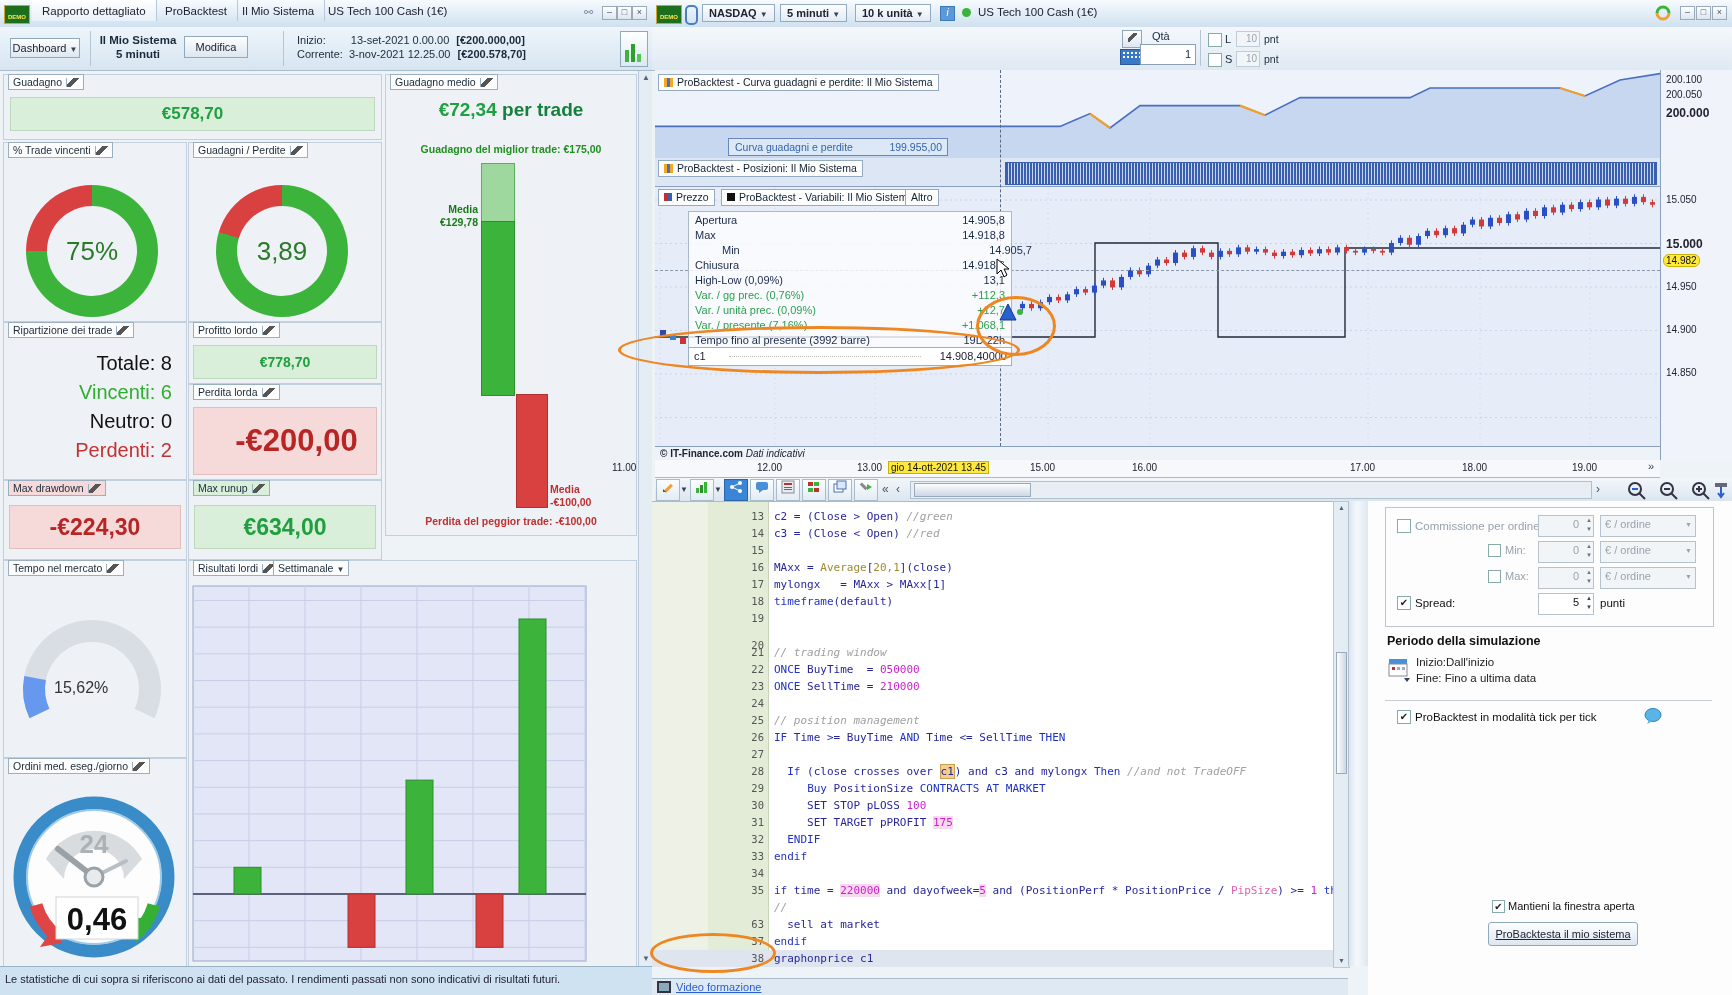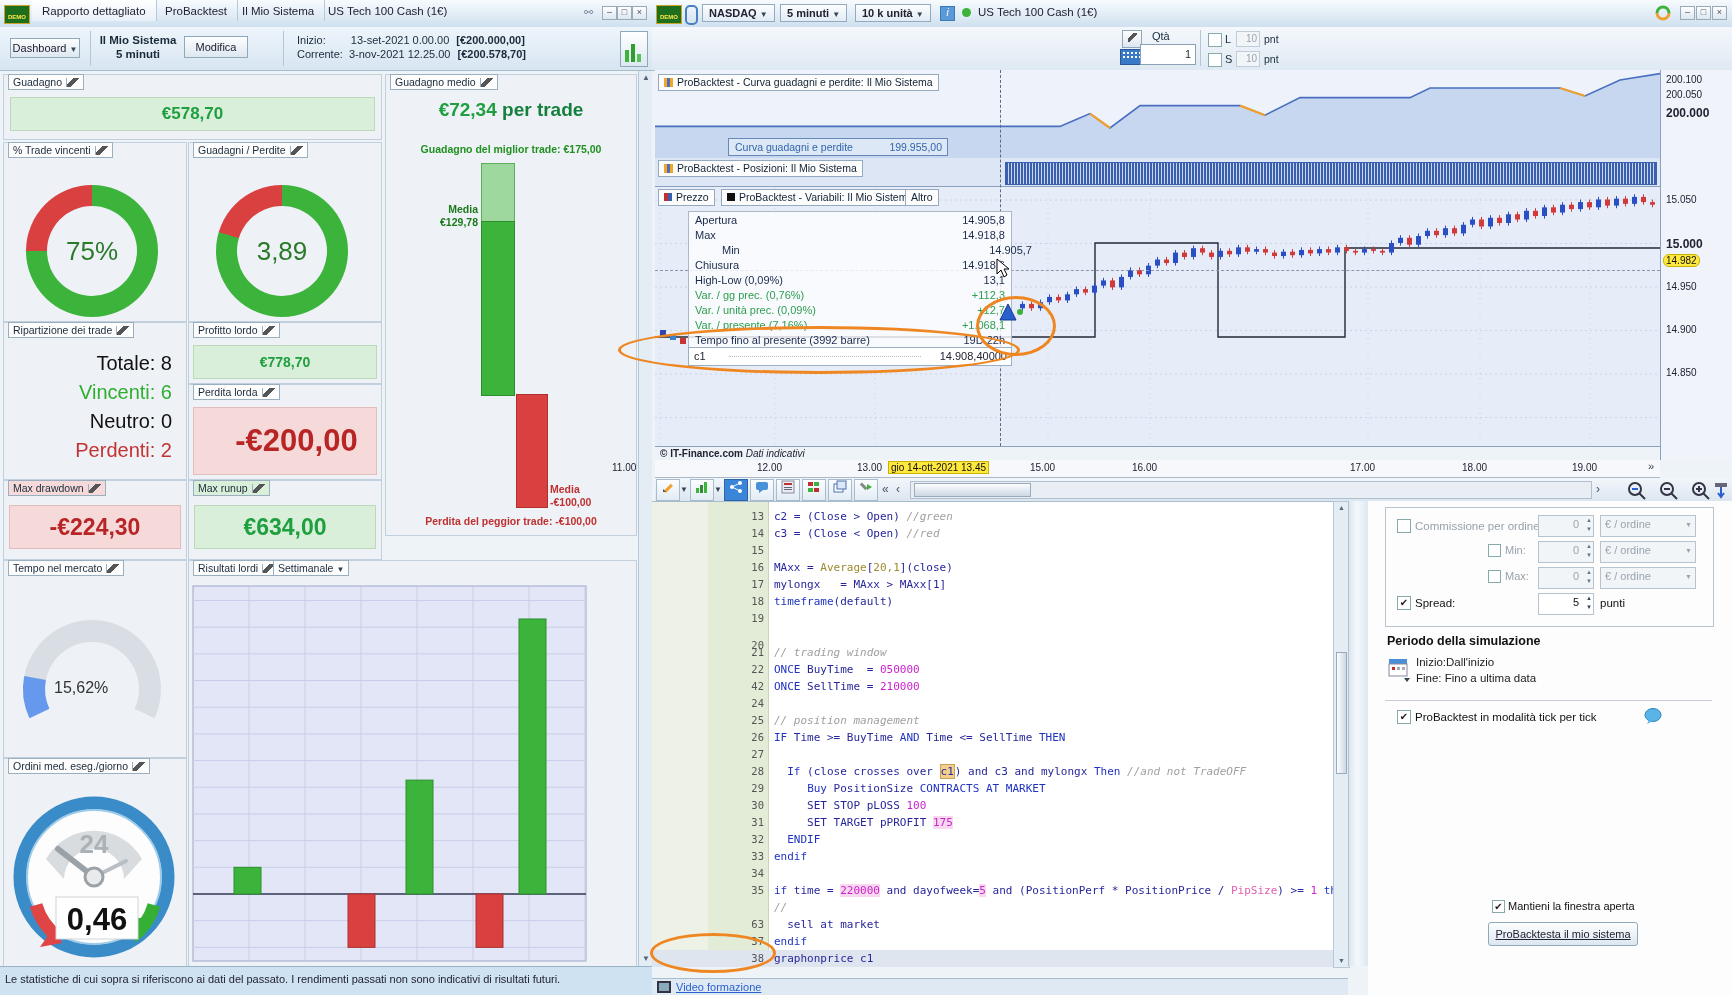--- a/index.html
+++ b/index.html
@@ -629,21 +629,21 @@
         <div class="code-line" style="top: 6px;"><span class="num">13</span><span class="src"><span class="d">c2 = (Close &gt; Open) </span><span class="cm">//green</span></span></div>
         <div class="code-line" style="top: 23px;"><span class="num">14</span><span class="src"><span class="d">c3 = (Close &lt; Open) </span><span class="cm">//red</span></span></div>
         <div class="code-line" style="top: 40px;"><span class="num">15</span><span class="src"></span></div>
         <div class="code-line" style="top: 57px;"><span class="num">16</span><span class="src"><span class="d">MAxx = </span><span class="f">Average</span><span class="d">[</span><span class="f">20,1</span><span class="d">](close)</span></span></div>
         <div class="code-line" style="top: 74px;"><span class="num">17</span><span class="src"><span class="d">mylongx   = MAxx &gt; MAxx[1]</span></span></div>
         <div class="code-line" style="top: 91px;"><span class="num">18</span><span class="src"><span class="k">timeframe</span><span class="d">(default)</span></span></div>
         <div class="code-line" style="top: 108px;"><span class="num">19</span><span class="src"></span></div>
         <div class="code-line" style="top: 135px; padding-left: 40px;"><span class="num">20</span><span class="src"></span></div>
         <div class="code-line" style="top: 142px;"><span class="num">21</span><span class="src"><span class="cm">// trading window</span></span></div>
         <div class="code-line" style="top: 159px;"><span class="num">22</span><span class="src"><span class="k">ONCE</span><span class="d"> BuyTime  = </span><span class="n">050000</span></span></div>
-        <div class="code-line" style="top: 176px;"><span class="num">42</span><span class="src"><span class="k">ONCE</span><span class="d"> SellTime = </span><span class="n">210000</span></span></div>
+        <div class="code-line" style="top: 176px;"><span class="num">23</span><span class="src"><span class="k">ONCE</span><span class="d"> SellTime = </span><span class="n">210000</span></span></div>
         <div class="code-line" style="top: 193px;"><span class="num">24</span><span class="src"></span></div>
         <div class="code-line" style="top: 210px;"><span class="num">25</span><span class="src"><span class="cm">// position management</span></span></div>
         <div class="code-line" style="top: 227px;"><span class="num">26</span><span class="src"><span class="k">IF</span><span class="d"> Time &gt;= BuyTime </span><span class="k">AND</span><span class="d"> Time &lt;= SellTime </span><span class="k">THEN</span></span></div>
         <div class="code-line" style="top: 244px;"><span class="num">27</span><span class="src"></span></div>
         <div class="code-line" style="top: 261px;"><span class="num">28</span><span class="src"><span class="d">  </span><span class="k">If</span><span class="d"> (close crosses over </span><span class="hl">c1</span><span class="d">) and c3 and mylongx </span><span class="k">Then</span><span class="d"> </span><span class="cm">//and not TradeOFF</span></span></div>
         <div class="code-line" style="top: 278px;"><span class="num">29</span><span class="src"><span class="d">     </span><span class="k">Buy</span><span class="d"> PositionSize </span><span class="k">CONTRACTS AT MARKET</span></span></div>
         <div class="code-line" style="top: 295px;"><span class="num">30</span><span class="src"><span class="d">     SET STOP pLOSS </span><span class="n">100</span></span></div>
         <div class="code-line" style="top: 312px;"><span class="num">31</span><span class="src"><span class="d">     SET TARGET pPROFIT </span><span class="pk">175</span></span></div>
         <div class="code-line" style="top: 329px;"><span class="num">32</span><span class="src"><span class="k">  ENDIF</span></span></div>
         <div class="code-line" style="top: 346px;"><span class="num">33</span><span class="src"><span class="k">endif</span></span></div>

